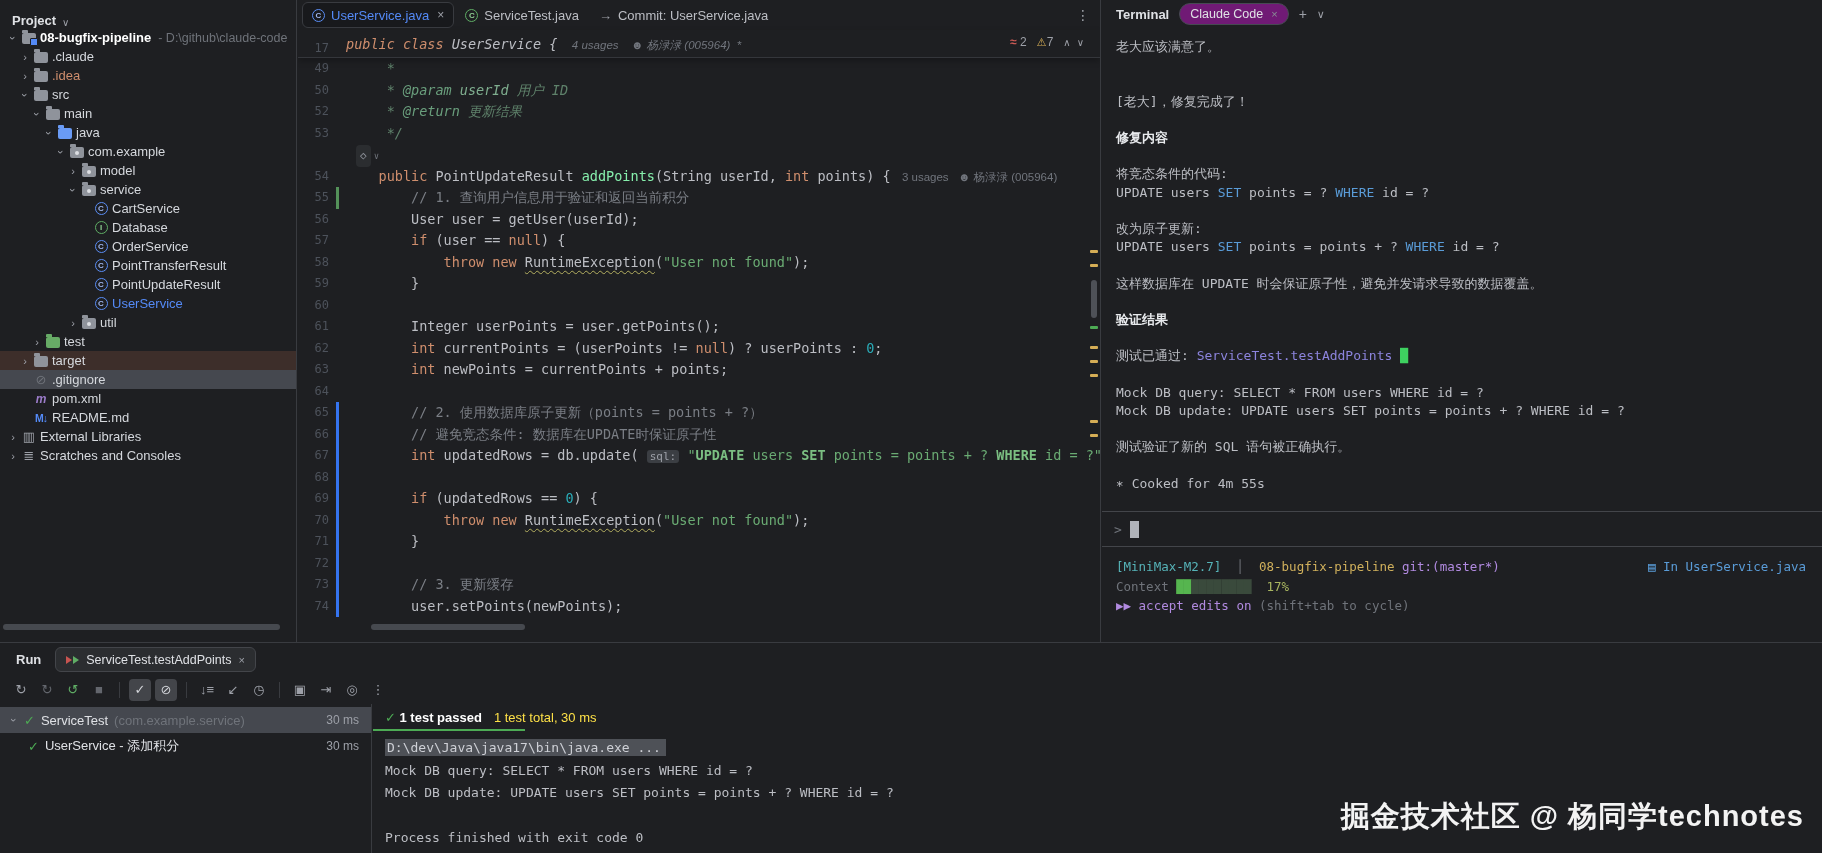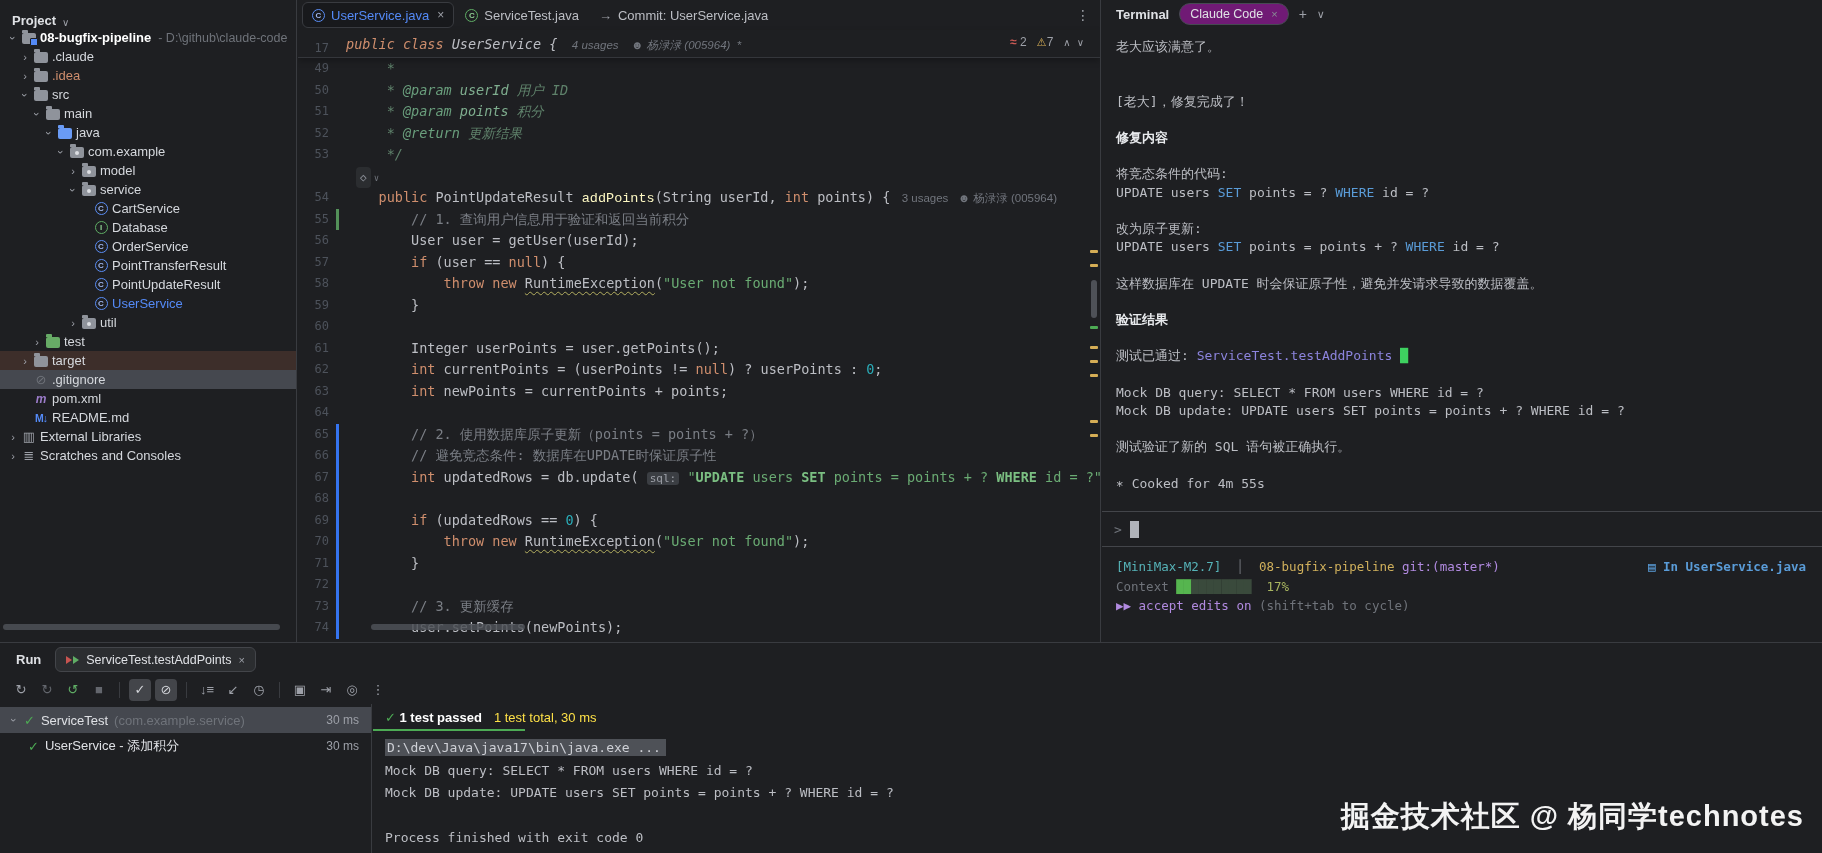--- a/index.html
+++ b/index.html
@@ -65,21 +65,21 @@
   .mk-blue { background:#3574f0; }
   .ct { position:absolute; left:48px; top:0; }
   .sg-k { color:#cf8e6d; }
   .sg-s { color:#6aab73; }
   .sg-sk { color:#7bbf82; font-weight:700; }
   .sg-c { color:#7a7e85; }
   .sg-dc { color:#5f826b; font-style:italic; }
   .sg-dt { color:#6a9f7d; font-style:italic; }
   .sg-dt2 { color:#7fae8f; font-style:italic; }
   .sg-n { color:#2aacb8; }
-  .sg-m { color:#fef9c3;font-family:Liberation Mono, monospace; }
+  .sg-m { color:#86efac; }
   .sg-w { text-decoration:underline wavy #b3ae60 1px; text-underline-offset:3px; }
   .sg-an { font-family:"Liberation Sans","DejaVu Sans",sans-serif; font-size:11.5px; color:#71757d; }
   .sg-bdg { background:#3b3e43; color:#9da0a8; border-radius:3px; padding:0 3px; font-size:11px; }
   .ai-chip { display:inline-block; background:#2b2d30; color:#8a8e96; border-radius:4px; font-size:11px; padding:0 4px; margin-left:10px; }
   .ai-chev { color:#6f737a; font-size:9px; margin-left:3px; }
   .estripe { position:absolute; right:0; top:58px; width:12px; bottom:0; }
   .emark { position:absolute; right:2px; width:8px; height:3px; border-radius:1px; }
   .ethumb { position:absolute; right:3px; width:6px; border-radius:3px; background:#4e5157; }
 
   
@@ -101,21 +101,21 @@
   .sg-dim { color:#6f737a; }
   .sg-gr2 { color:#a8b560; }
   .sg-cur { background:#3ed160; color:#3ed160; }
   .sg-ctxon { color:#56b54f; }
   .sg-ctxoff { color:#3a4a3c; }
   .term-prompt { margin-top:18px; border-top:1px solid #43454a; border-bottom:1px solid #43454a; height:36px; display:flex; align-items:center; padding-left:12px; gap:8px; }
   .prompt-sym { color:#6f737a; font-size:13px; }
   .prompt-cursor { width:9px; height:17px; background:#b0b3ba; }
   .term-status { padding:10px 0 0 14px; font-size:12.5px; line-height:19.5px; position:relative; }
   .status-row { white-space:pre; position:relative; }
-  .status-right { position:absolute; right:16px; top:10px;font-weight:bold; }
+  .status-right { position:absolute; right:16px; top:10px; }
 
   
   .bottom { position:absolute; left:0; top:642px; width:1822px; height:211px; border-top:1px solid #393b40; background:#1e1f22; }
   .run-tabbar { height:33px; display:flex; align-items:center; gap:14px; padding-left:16px; }
   .run-label { font-size:13px; font-weight:700; color:#dfe1e5; }
   .run-tab { display:inline-flex; align-items:center; gap:7px; height:25px; padding:0 10px; background:#2b2d30; border:1px solid #43454a; border-radius:6px; font-size:12.5px; color:#dfe1e5; }
   .run-tab .x { color:#9da0a8; font-size:11px; }
   .tri { width:0; height:0; border-top:4px solid transparent; border-bottom:4px solid transparent; display:inline-block; }
   .tri.red { border-left:6px solid #c75450; }
   .tri.grn { border-left:6px solid #5fad65; margin-left:1px; }
@@ -351,21 +351,20 @@
         </div>
         <div class="insp">
           <span><span class="red">≈</span> <span>2</span></span>
           <span><span class="warn">⚠</span><span>7</span></span>
           <span class="chvs"><span>∧</span><span>∨</span></span>
         </div>
       </div>
       <div class="code-wrap">
           <div class="cl"><span class="ln">49</span><span class="mkcol"></span><span class="ct"><span class="sg-dc">     *</span></span></div>
           <div class="cl"><span class="ln">50</span><span class="mkcol"></span><span class="ct"><span class="sg-dc">     * </span><span class="sg-dt">@param </span><span class="sg-dt2">userId </span><span class="sg-dc">用户 ID</span></span></div>
-          <div class="cl"><span class="ln">51</span><span class="mkcol"></span><span class="ct"><span class="sg-dc">     * </span><span class="sg-dt">@param </span><span class="sg-dt2">points </span><span class="sg-dc">积分</span></span></div>
           <div class="cl"><span class="ln">52</span><span class="mkcol"></span><span class="ct"><span class="sg-dc">     * </span><span class="sg-dt">@return </span><span class="sg-dc">更新结果</span></span></div>
           <div class="cl"><span class="ln">53</span><span class="mkcol"></span><span class="ct"><span class="sg-dc">     */</span></span></div>
           <div class="cl"><span class="ln"></span><span class="mkcol"></span><span class="ct"><span class="ai-chip">◇</span><span class="ai-chev">∨</span></span></div>
           <div class="cl"><span class="ln">54</span><span class="mkcol"></span><span class="ct"><span>    </span><span class="sg-k">public </span><span>PointUpdateResult </span><span class="sg-m">addPoints</span><span>(String userId, </span><span class="sg-k">int</span><span> points) { </span><span class="sg-an"> 3 usages</span><span class="sg-an">   ☻ 杨渌渌 (005964)</span></span></div>
           <div class="cl"><span class="ln">55</span><span class="mkcol mk-green"></span><span class="ct"><span>        </span><span class="sg-c">// 1. 查询用户信息用于验证和返回当前积分</span></span></div>
           <div class="cl"><span class="ln">56</span><span class="mkcol"></span><span class="ct"><span>        User user = getUser(userId);</span></span></div>
           <div class="cl"><span class="ln">57</span><span class="mkcol"></span><span class="ct"><span>        </span><span class="sg-k">if</span><span> (user == </span><span class="sg-k">null</span><span>) {</span></span></div>
           <div class="cl"><span class="ln">58</span><span class="mkcol"></span><span class="ct"><span>            </span><span class="sg-k">throw</span><span> </span><span class="sg-k">new</span><span> </span><span class="sg-w">RuntimeException</span><span>(</span><span class="sg-s">"User not found"</span><span>);</span></span></div>
           <div class="cl"><span class="ln">59</span><span class="mkcol"></span><span class="ct"><span>        }</span></span></div>
           <div class="cl"><span class="ln">60</span><span class="mkcol"></span><span class="ct"></span></div>

